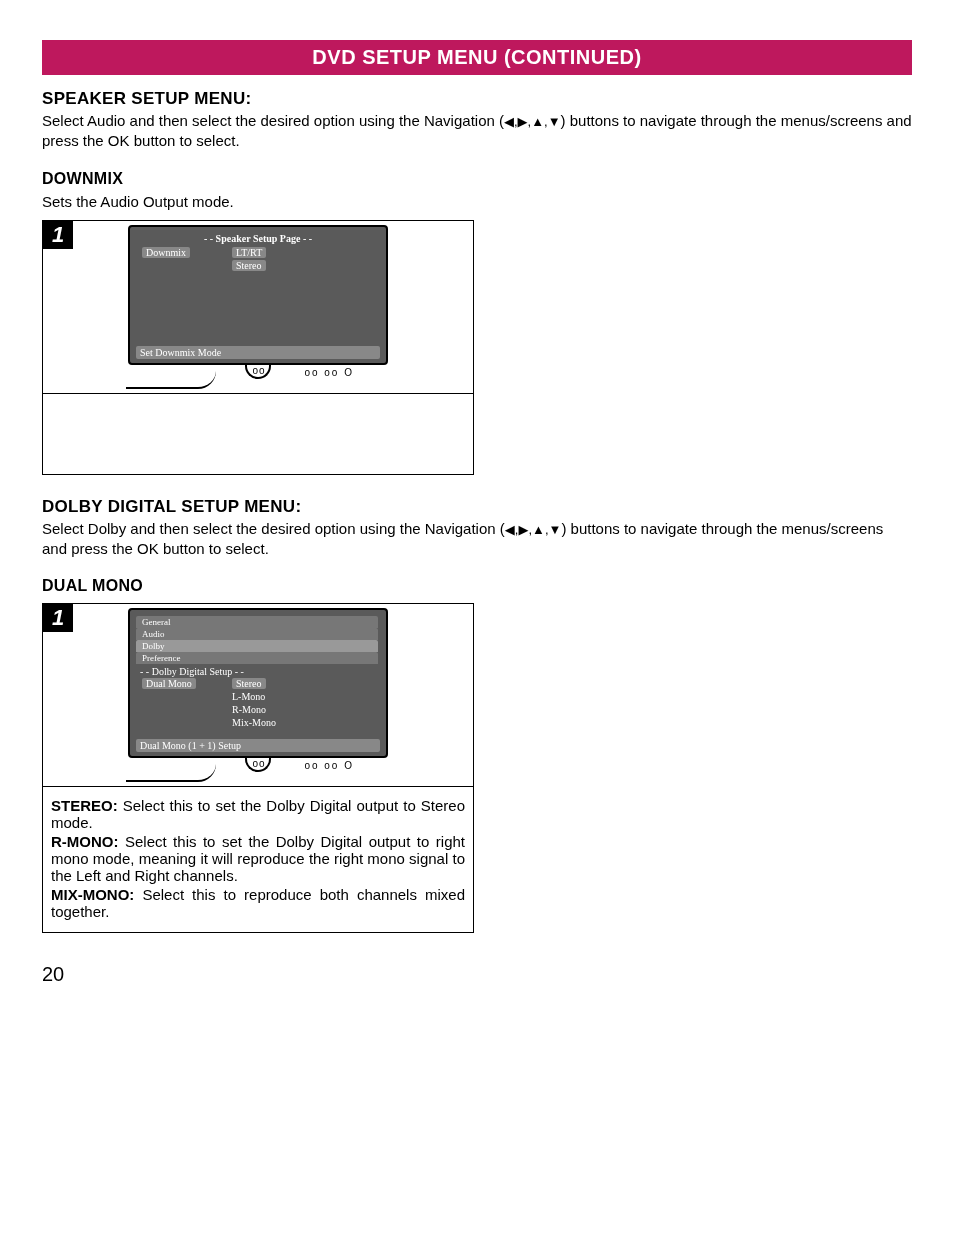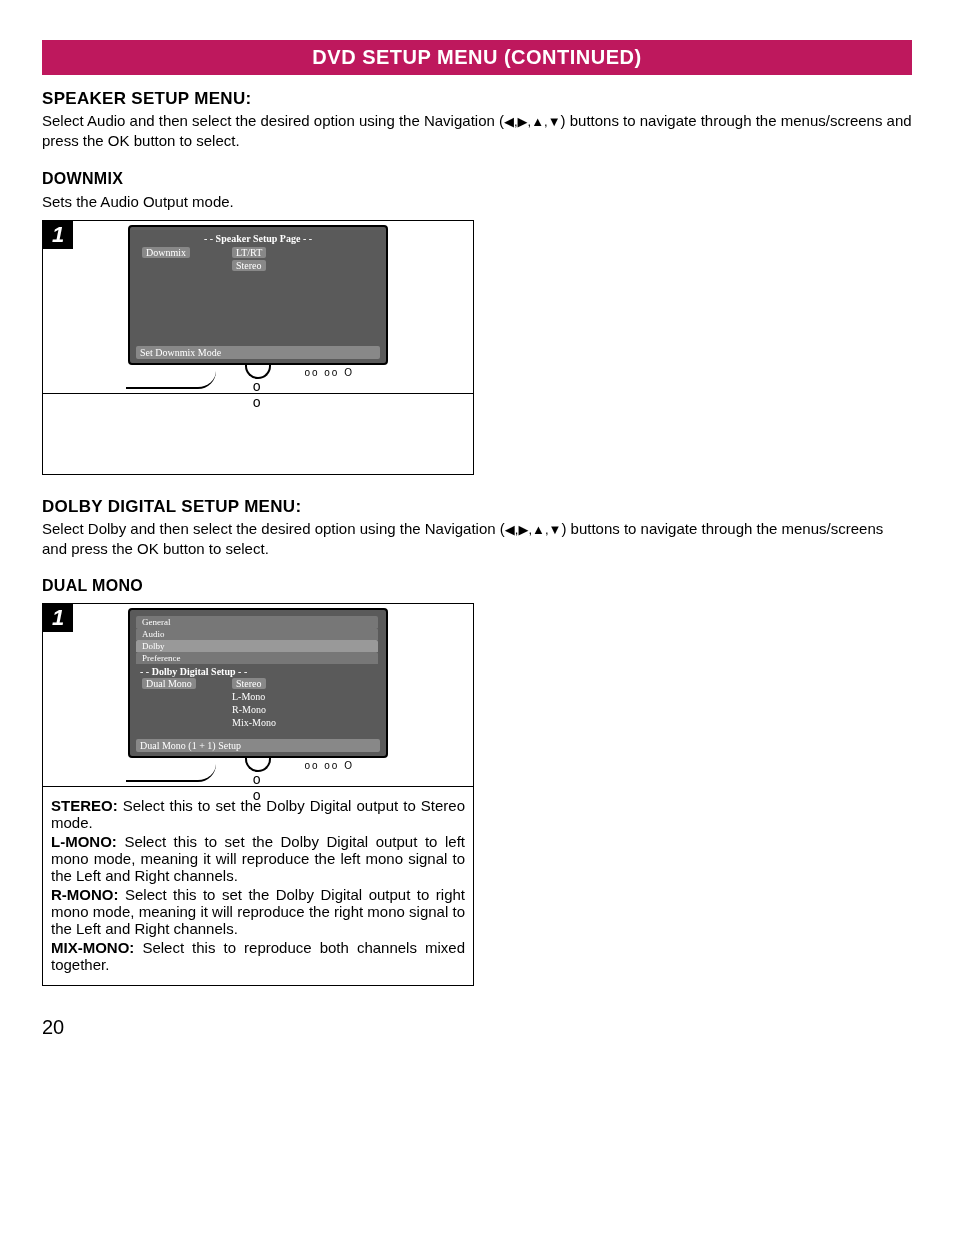--- a/index.html
+++ b/index.html
@@ -94,25 +94,24 @@
     top: 0px;
     width: 26px; height: 14px;
     border: 2px solid #000;
     border-top: none;
     border-radius: 0 0 14px 14px;
     background: #fff;
   }
   .tv-neck-dots {
     position: absolute;
     left: 50%; transform: translateX(-50%);
-    top: 14px;
-    font-size: 14px;
+    top: 0;
+    font-size: 10px;
     color: #000;
     letter-spacing: -1px;
-    font-family: Liberation Mono, monospace;
   }
   .tv-ind {
     position: absolute;
     right: 34px; top: 2px;
     font-size: 10px;
     letter-spacing: 2px;
     color: #000;
   }
   
   .scr-title {
@@ -223,21 +222,21 @@
   <div class="step-badge">1</div>
   <div class="tv-wrap">
     <div class="tv">
       <div class="tv-screen" style="min-height:150px">
         <div class="tabs-row">
           <span class="tab">General</span>
           <span class="tab">Audio</span>
           <span class="tab active">Dolby</span>
           <span class="tab">Preference</span>
         </div>
-        <div style="font-weight:bold;padding-left:4px">- - Dolby Digital Setup - -</div>
+        <div style="font-weight:normal;padding-left:4px">- - Dolby Digital Setup - -</div>
         <div class="menu-row">
           <div class="menu-left"><span class="menu-sel">Dual Mono</span></div>
           <div class="menu-right"><span class="menu-sel">Stereo</span></div>
         </div>
         <div class="menu-row">
             <div class="menu-left"></div>
             <div class="menu-right">L-Mono</div>
           </div>
         <div class="menu-row">
             <div class="menu-left"></div>
@@ -253,19 +252,18 @@
         <div class="tv-base-curve-l"></div>
         <div class="tv-neck">
             <span class="tv-neck-dots">o o</span>
           </div>
         <span class="tv-ind">oo  oo  O</span>
       </div>
     </div>
   </div>
   <div class="desc-box divided">
     <p><span class="term">STEREO:</span><span> Select this to set the Dolby Digital output to Stereo mode.</span></p>
-    <p><span class="term">L-MONO:</span><span> Select this to set the Dolby Digital output to left mono mode, meaning it will reproduce the left mono signal to the Left and Right channels.</span></p>
     <p><span class="term">R-MONO:</span><span> Select this to set the Dolby Digital output to right mono mode, meaning it will reproduce the right mono signal to the Left and Right channels.</span></p>
     <p><span class="term">MIX-MONO:</span><span> Select this to reproduce both channels mixed together.</span></p>
   </div>
 </div>
 
 <div class="page-num">20</div>
 
 </body></html>

